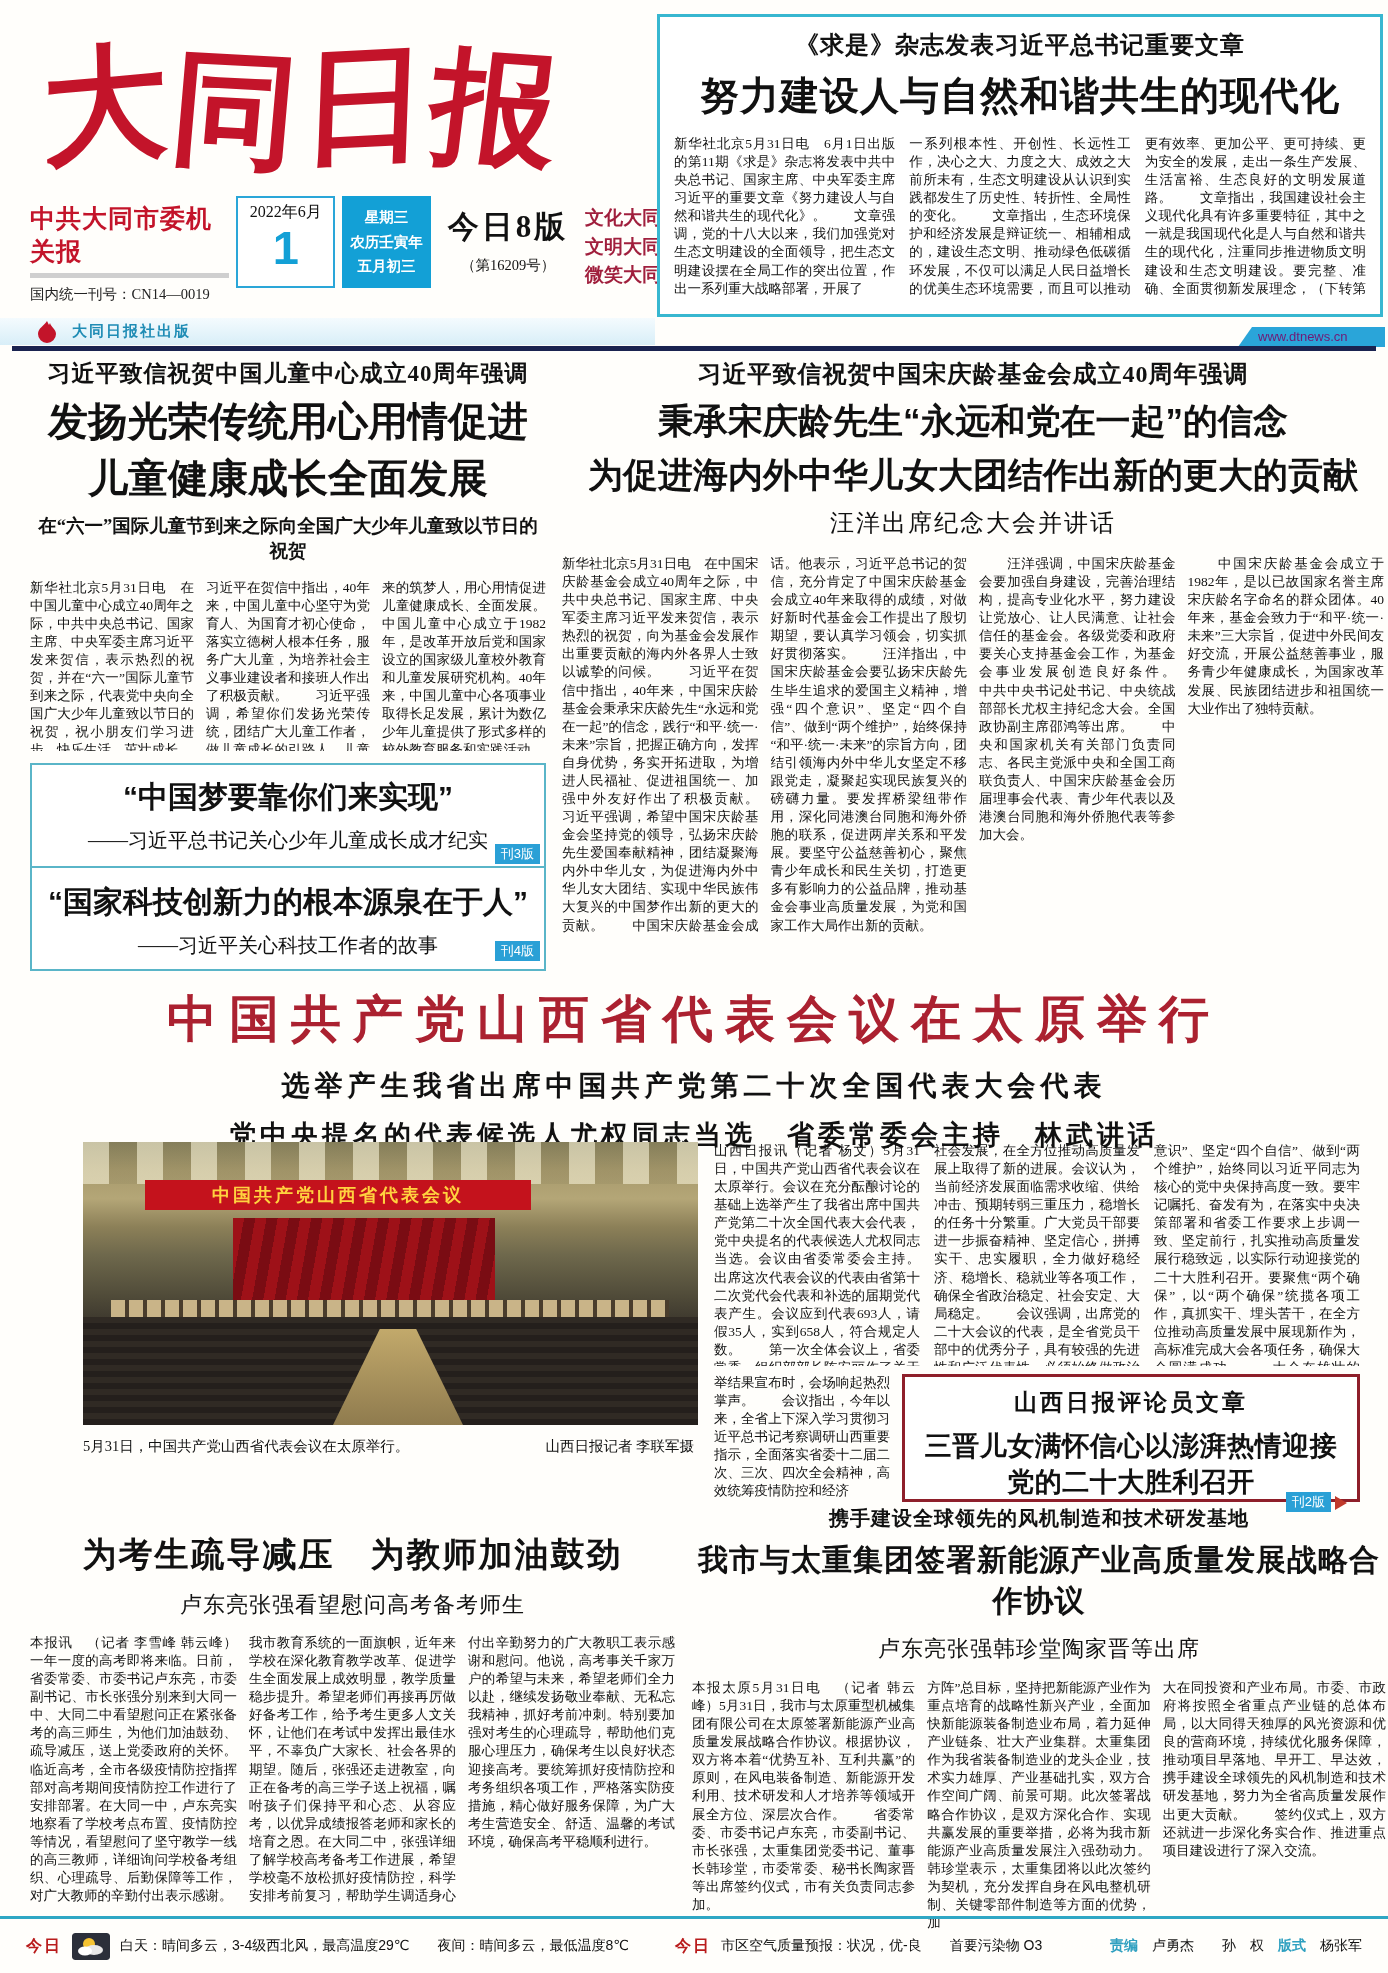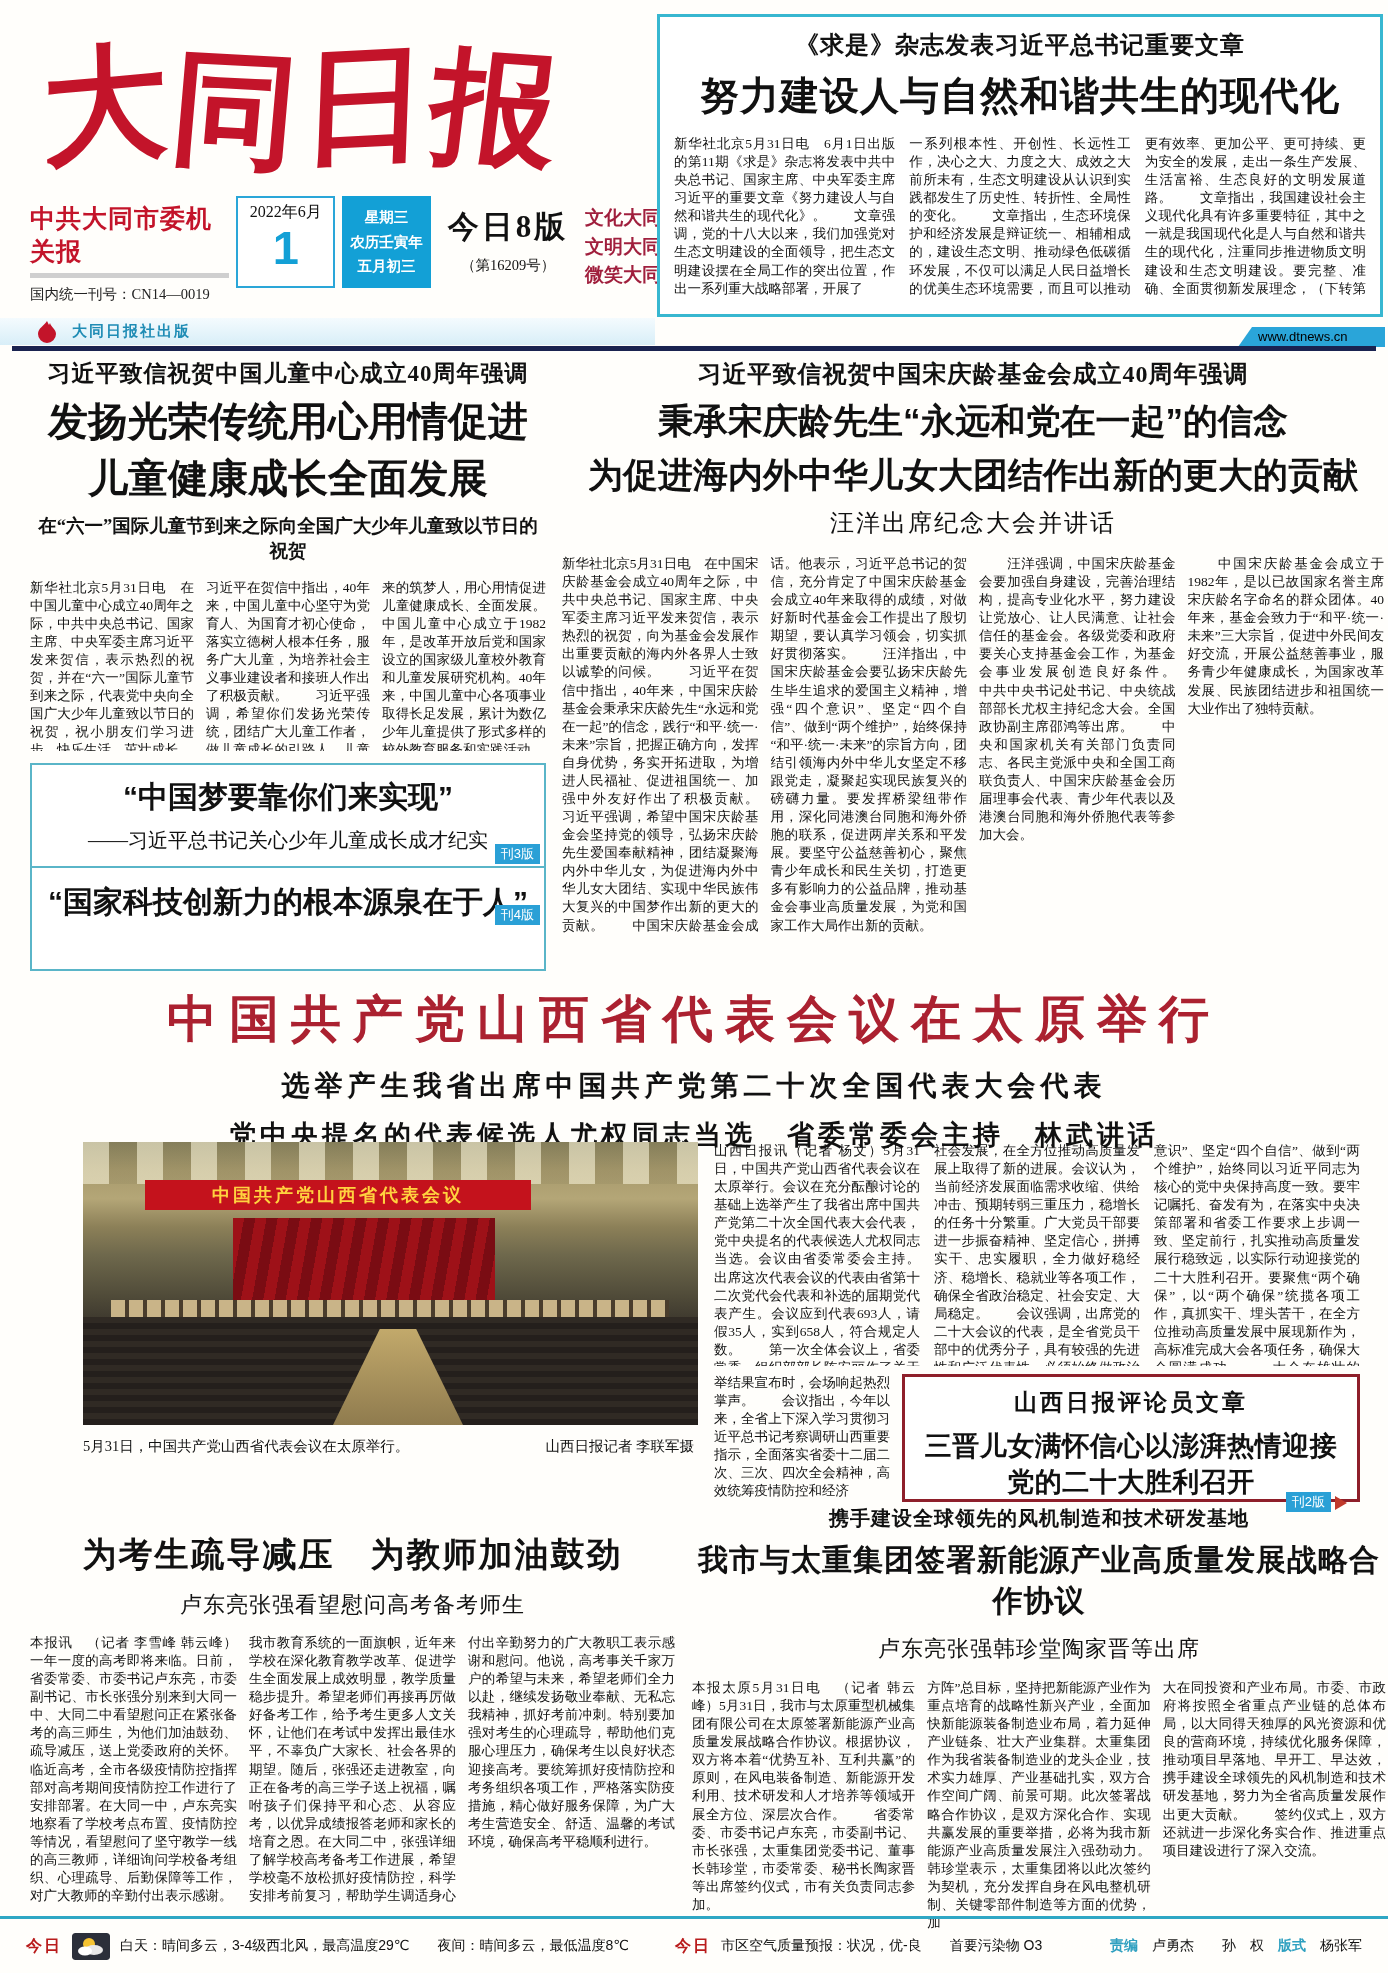--- a/index.html
+++ b/index.html
@@ -38,21 +38,21 @@
   .edition .ed{font-size:31px;font-weight:bold;letter-spacing:3px;}
   .edition .issue{font-size:14.5px;margin-top:8px;}
   .slogans{width:86px;padding-top:8px;}
   .slogans div{font-size:19px;font-weight:bold;color:var(--darkred);line-height:1.5;font-family:var(--sans);}
 
   
   #pubstrip{position:absolute;left:0;top:318px;width:655px;height:27px;
             background:linear-gradient(#f4fbfe,#d8eef8);display:flex;align-items:center;}
   #pubstrip svg{margin-left:34px;}
   #pubstrip .plabel{margin-left:12px;color:var(--tealtxt);font-size:15px;font-weight:bold;letter-spacing:2px;}
-  #ribbon{position:absolute;left:1238px;top:327px;width:147px;height:20px;background:#2aa5d9;color:#000000;
+  #ribbon{position:absolute;left:1238px;top:327px;width:147px;height:20px;background:#2aa5d9;color:#701a75;
           font-size:13px;line-height:20px;padding-left:20px;box-sizing:border-box;font-family:var(--sans);
           clip-path:polygon(14px 0,100% 0,100% 100%,0 100%);}
   #navyrule{position:absolute;left:12px;top:346px;width:1364px;height:5px;background:var(--navy);}
 
   
   #qiushibox{position:absolute;left:657px;top:14px;width:726px;height:303px;border:3px solid var(--teal);
              box-sizing:border-box;padding:8px 14px;background:#fff;}
   #qiushibox .kicker{font-size:24px;font-weight:bold;text-align:center;margin-top:4px;letter-spacing:1px;}
   #qiushibox .headline{font-size:39px;font-weight:bold;text-align:center;font-family:var(--sans);margin:8px 0 12px;letter-spacing:1px;}
   #qiushibox .cols{display:flex;gap:14px;}
@@ -230,20 +230,21 @@
 
   <div id="teaserbox">
     <div class="teaser">
       <div class="ttitle">“中国梦要靠你们来实现”</div>
       <div class="tsub">——习近平总书记关心少年儿童成长成才纪实</div>
       <span class="badge">刊3版</span>
     </div>
     <div class="tdivider"></div>
     <div class="teaser">
       <div class="ttitle">“国家科技创新力的根本源泉在于人”</div>
+      <div class="tsub">——习近平关心科技工作者的故事</div>
       <span class="badge">刊4版</span>
     </div>
   </div>
 
   <div id="congresshead">
     <div class="h">中国共产党山西省代表会议在太原举行</div>
     <div class="s1">选举产生我省出席中国共产党第二十次全国代表大会代表</div>
     <div class="s2">党中央提名的代表候选人尤权同志当选　省委常委会主持　林武讲话</div>
   </div>
 

